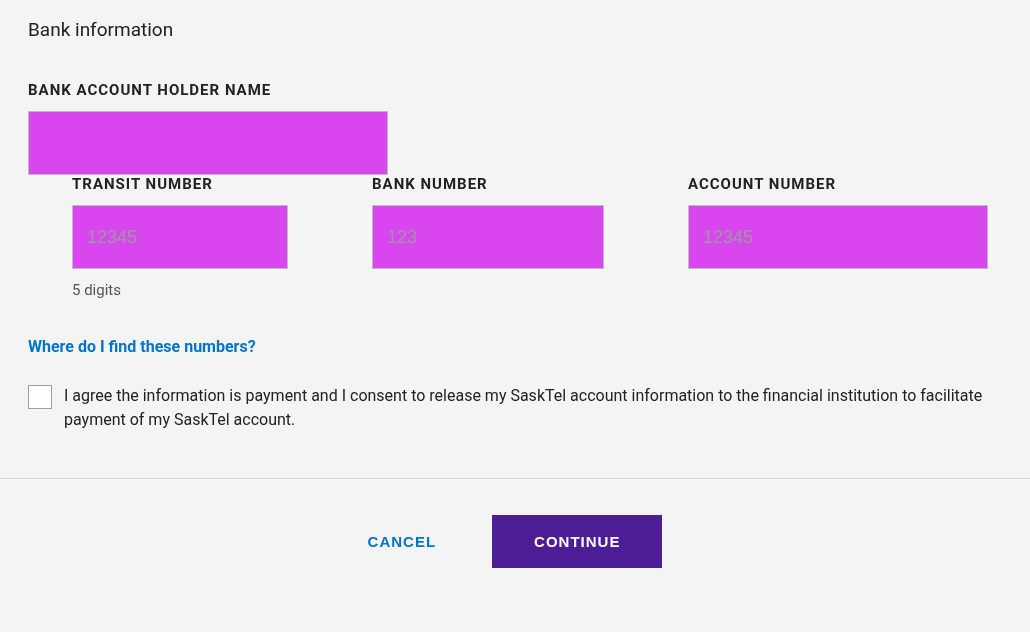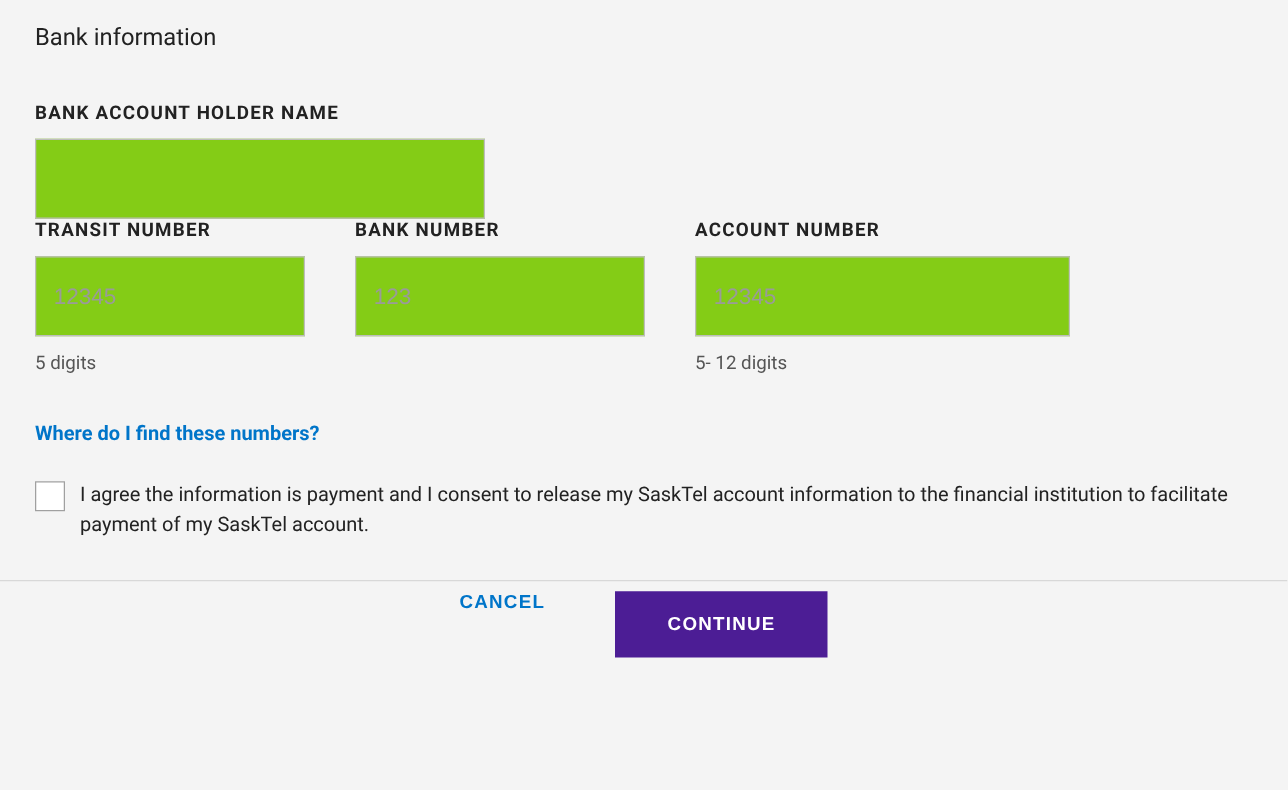--- a/index.html
+++ b/index.html
@@ -29,40 +29,41 @@
       letter-spacing: 1px;
       text-transform: uppercase;
       color: #222;
       margin-bottom: 12px;
       display: block;
     }
     .input {
       width: 100%;
       height: 64px;
       border: 1px solid #bdbdbd;
-      background: #84cc16;
+      background: #d946ef;
       font-size: 18px;
       padding: 0 14px;
       outline: none;
       color: #222;
     }
     .input::placeholder {
       color: #9a9a9a;
     }
     .holder-name {
       width: 360px;
     }
     .row {
       display: flex;
       gap: 40px;
       margin-bottom: 38px;
     }
     .field-group {
       display: flex;
       flex-direction: column;
+      margin-left: 44px;
     }
     .field-group.transit { width: 216px; }
     .field-group.bank   { width: 232px; }
     .field-group.account{ width: 300px; }
     .helper-text {
       font-size: 15px;
       color: #555;
       margin-top: 12px;
     }
     .help-link {
@@ -89,25 +90,25 @@
       margin-top: 1px;
       cursor: pointer;
     }
     .consent-text {
       font-size: 16px;
       line-height: 1.5;
       color: #222;
     }
     .footer {
       border-top: 1px solid #d8d8d8;
-      margin-top: 32px;
-      padding-top: 8px;
+      margin-top: 46px;
+      padding-top: 36px;
       display: flex;
       justify-content: center;
-      align-items: flex-start;
+      align-items: center;
       gap: 56px;
     }
     .btn-cancel {
       color: #0075c9;
       font-size: 15px;
       font-weight: 700;
       letter-spacing: 1px;
       background: none;
       border: none;
       cursor: pointer;
@@ -142,21 +143,20 @@
     </div>
 
     <div class="field-group bank">
       <label class="field-label">BANK NUMBER</label>
       <input class="input" type="text" placeholder="123" style="">
     </div>
 
     <div class="field-group account">
       <label class="field-label">ACCOUNT NUMBER</label>
       <input class="input" type="text" placeholder="12345" style="">
-      <div class="helper-text">5- 12 digits</div>
     </div>
   </div>
 
   <a class="help-link">Where do I find these numbers?</a>
 
   <div class="consent-row">
     <div class="checkbox"></div>
     <div class="consent-text">I agree the information is payment and I consent to release my SaskTel account information to the financial institution to facilitate payment of my SaskTel account.</div>
   </div>
 </div>

